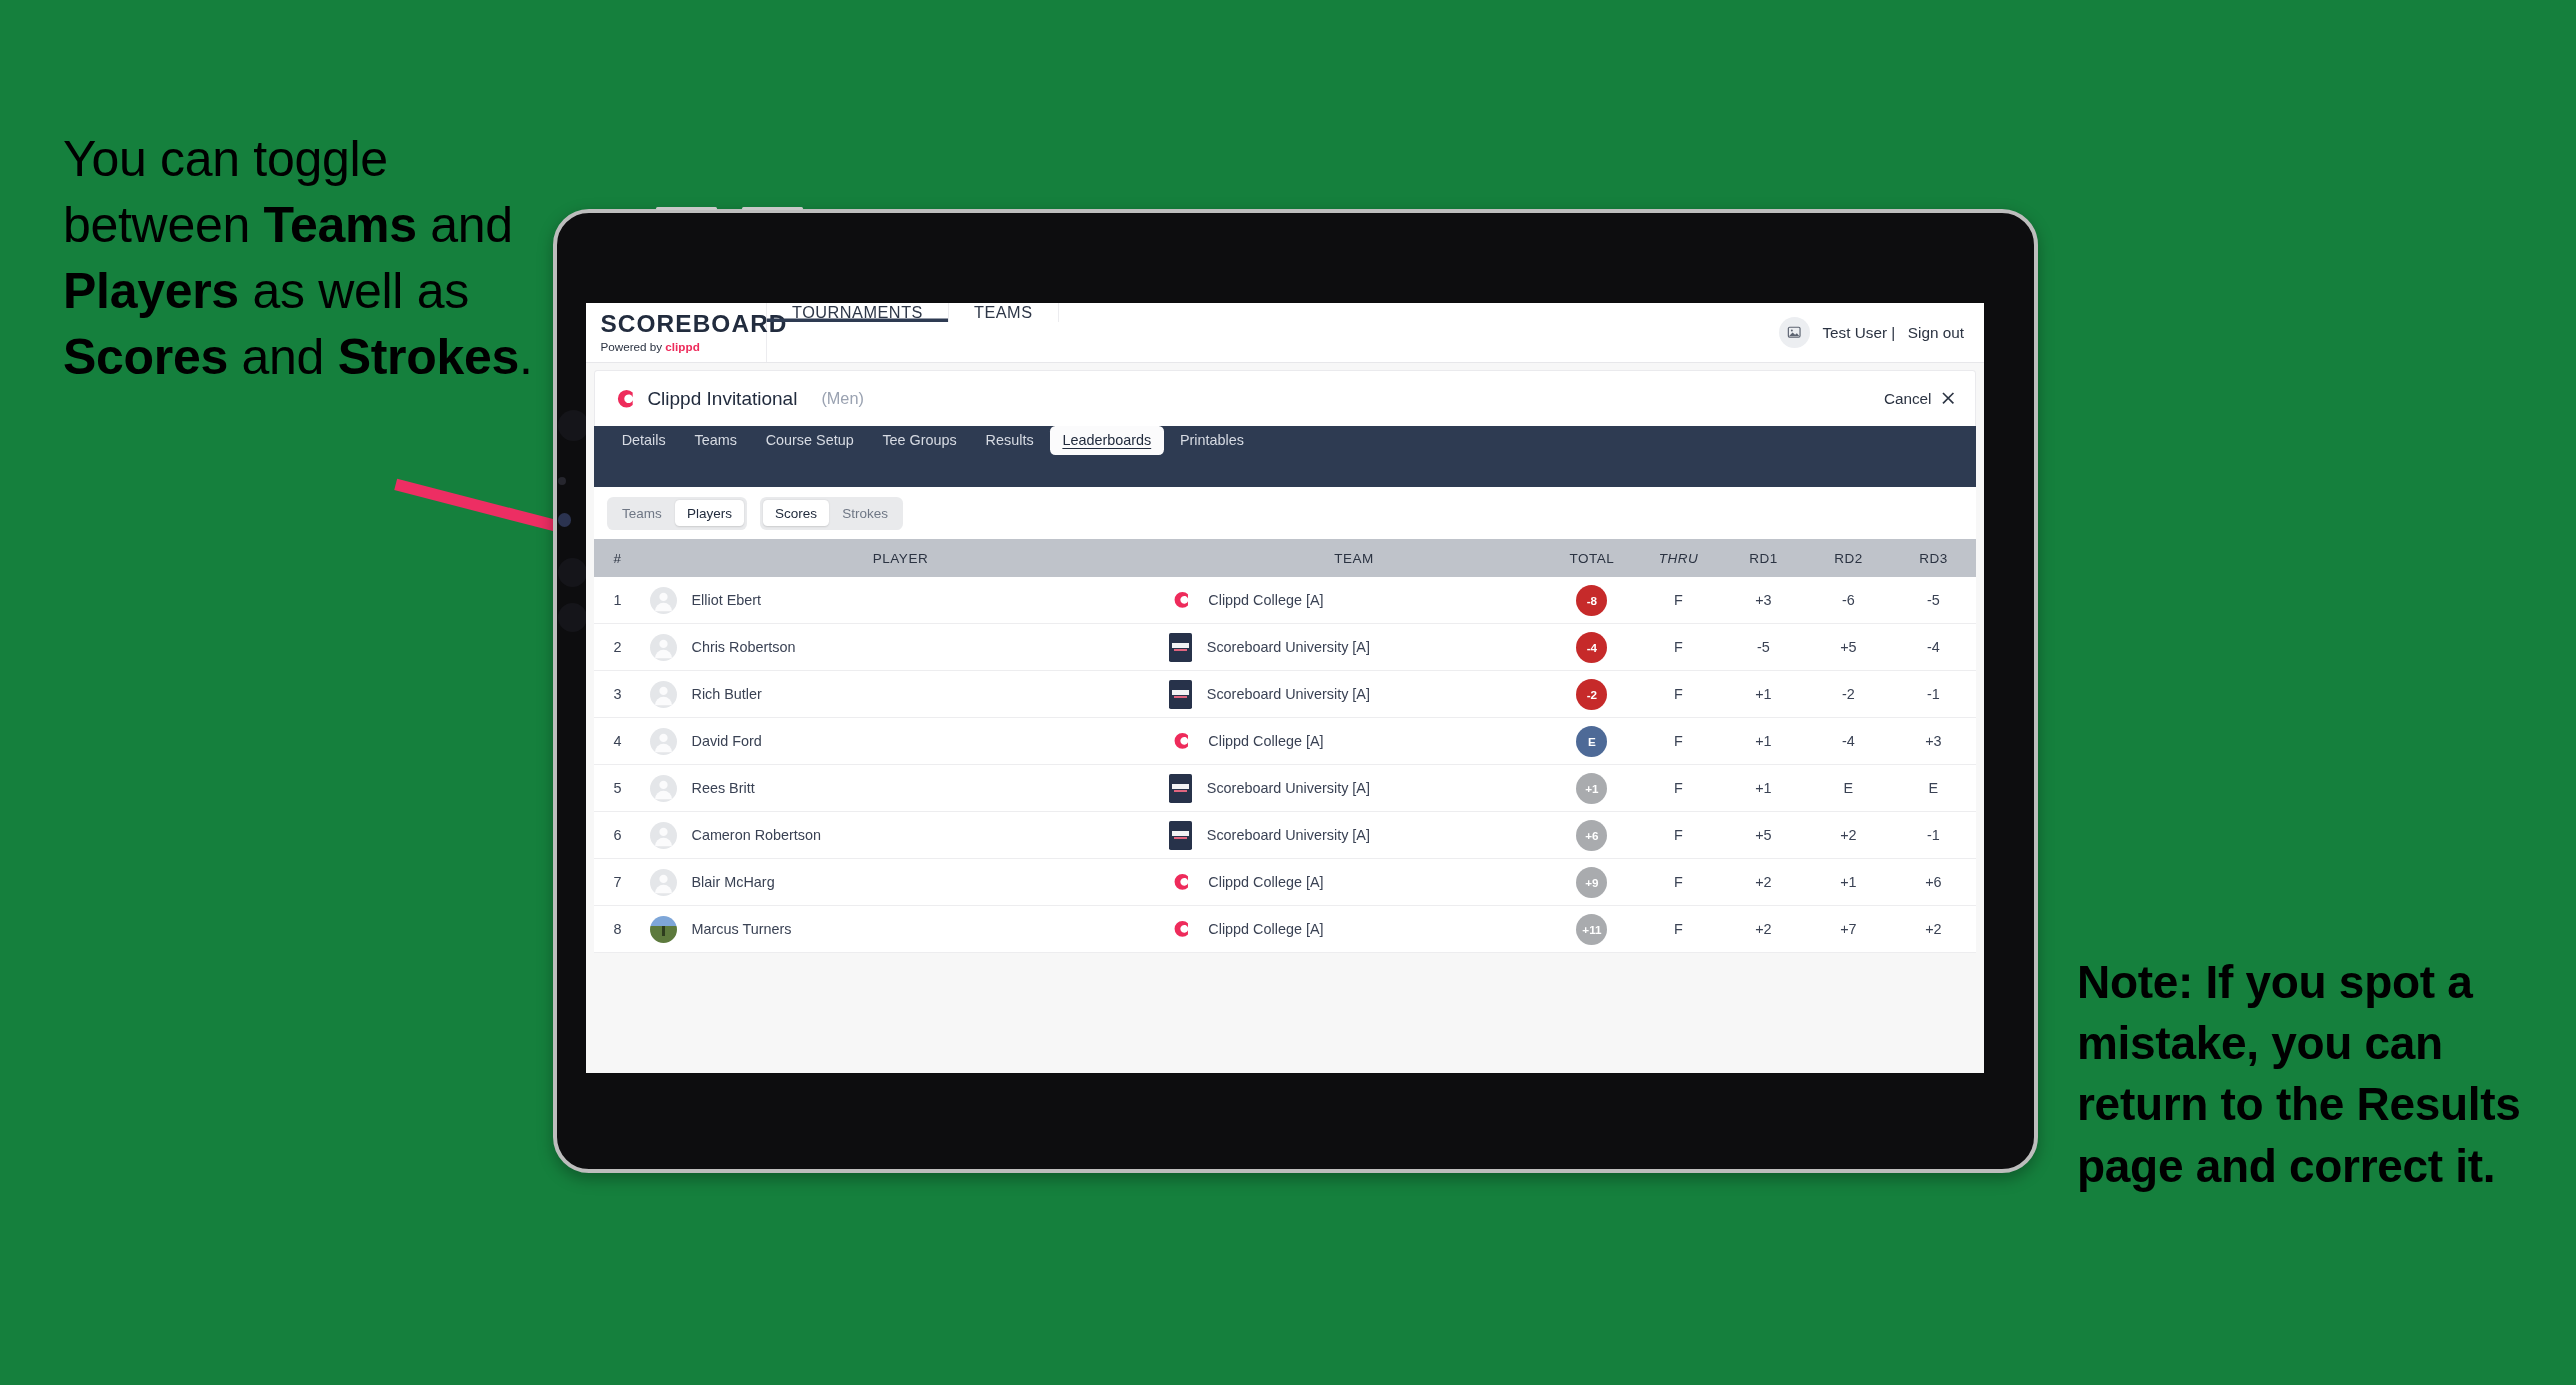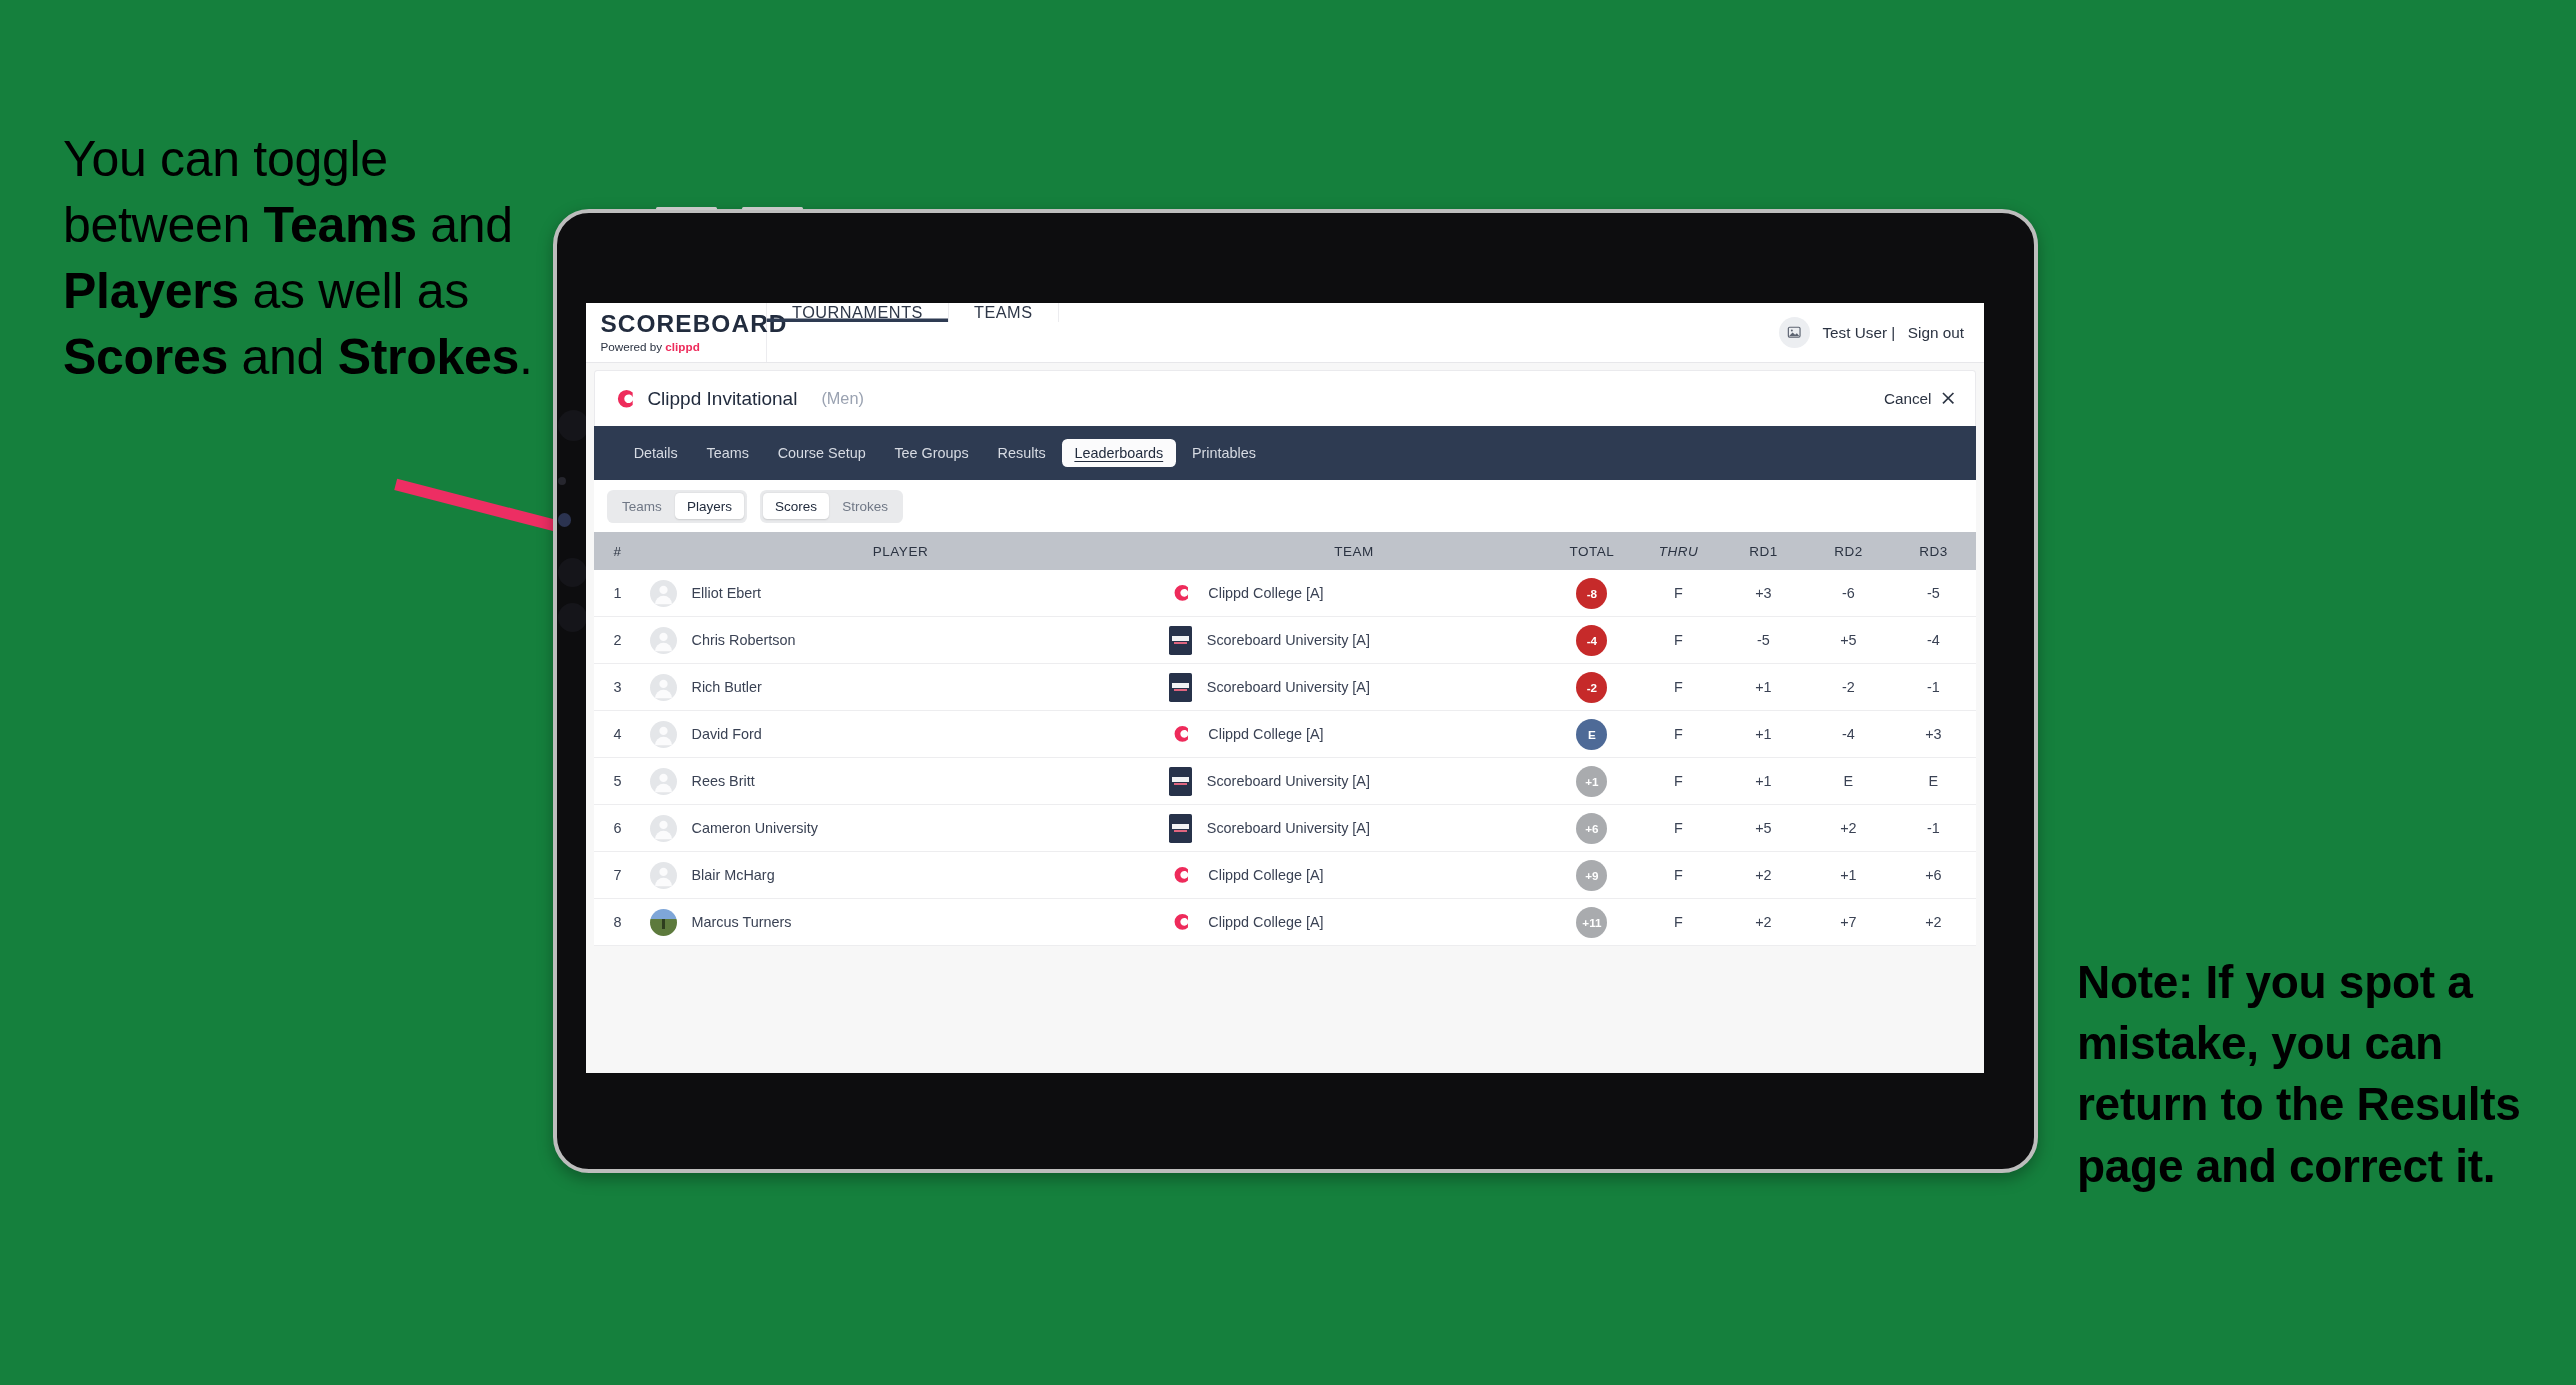--- a/index.html
+++ b/index.html
@@ -112,22 +112,22 @@
     border-radius: 3.6px 3.6px 0 0;
   }
   .tour-logo { width:27px; display:flex; align-items:center; justify-content:center; }
   .tour-title { font-size:19px; color:#222c3e; margin-left:9px; }
   .tour-sub { font-size:16.3px; color:#9aa2b1; margin-left:24px; }
   .tour-spacer { flex:1; }
   .cancel-btn { display:flex; align-items:center; gap:9px; font-size:15.3px; color:#2b3342; cursor:pointer;}
 
   
   .subnav {
-    background:#2e3b52; height:54px; display:flex; align-items:center;
-    padding-left: 27px; gap: 3.6px;
+    background:#2e3b52; height:61px; display:flex; align-items:flex-start;
+    padding-left: 15px; gap: 3.6px;
   }
   .subnav-item {
     font-size:14.4px; color:#d7dbe3; padding: 6.3px 12.6px; border-radius:5.4px; cursor:pointer;
   }
   .subnav-item.active {
     background:#fbfbfc; color:#222c3e; text-decoration: underline;
     text-underline-offset: 2.7px; font-weight:400;
   }
 
   
@@ -428,21 +428,21 @@
               <tr>
                 <td class="td-rank">6</td>
                 <td>
                   <span class="td-player">
                     <span class="avatar">
                       <svg width="27" height="27" viewBox="0 0 30 30">
                         <circle cx="15" cy="11" r="4.6" fill="#fbfbfc"></circle>
                         <path d="M5.6 27 a9.4 9.4 0 0 1 18.8 0 Z" fill="#fbfbfc"></path>
                       </svg>
                     </span>
-                    <span>Cameron University</span>
+                    <span>Cameron Robertson</span>
                   </span>
                 </td>
                 <td>
                   <span class="td-team">
                     <span class="team-logo-sb">
                       <span class="sb-line1"></span>
                       <span class="sb-line2"></span>
                     </span>
                     <span>Scoreboard University [A]</span>
                   </span>

